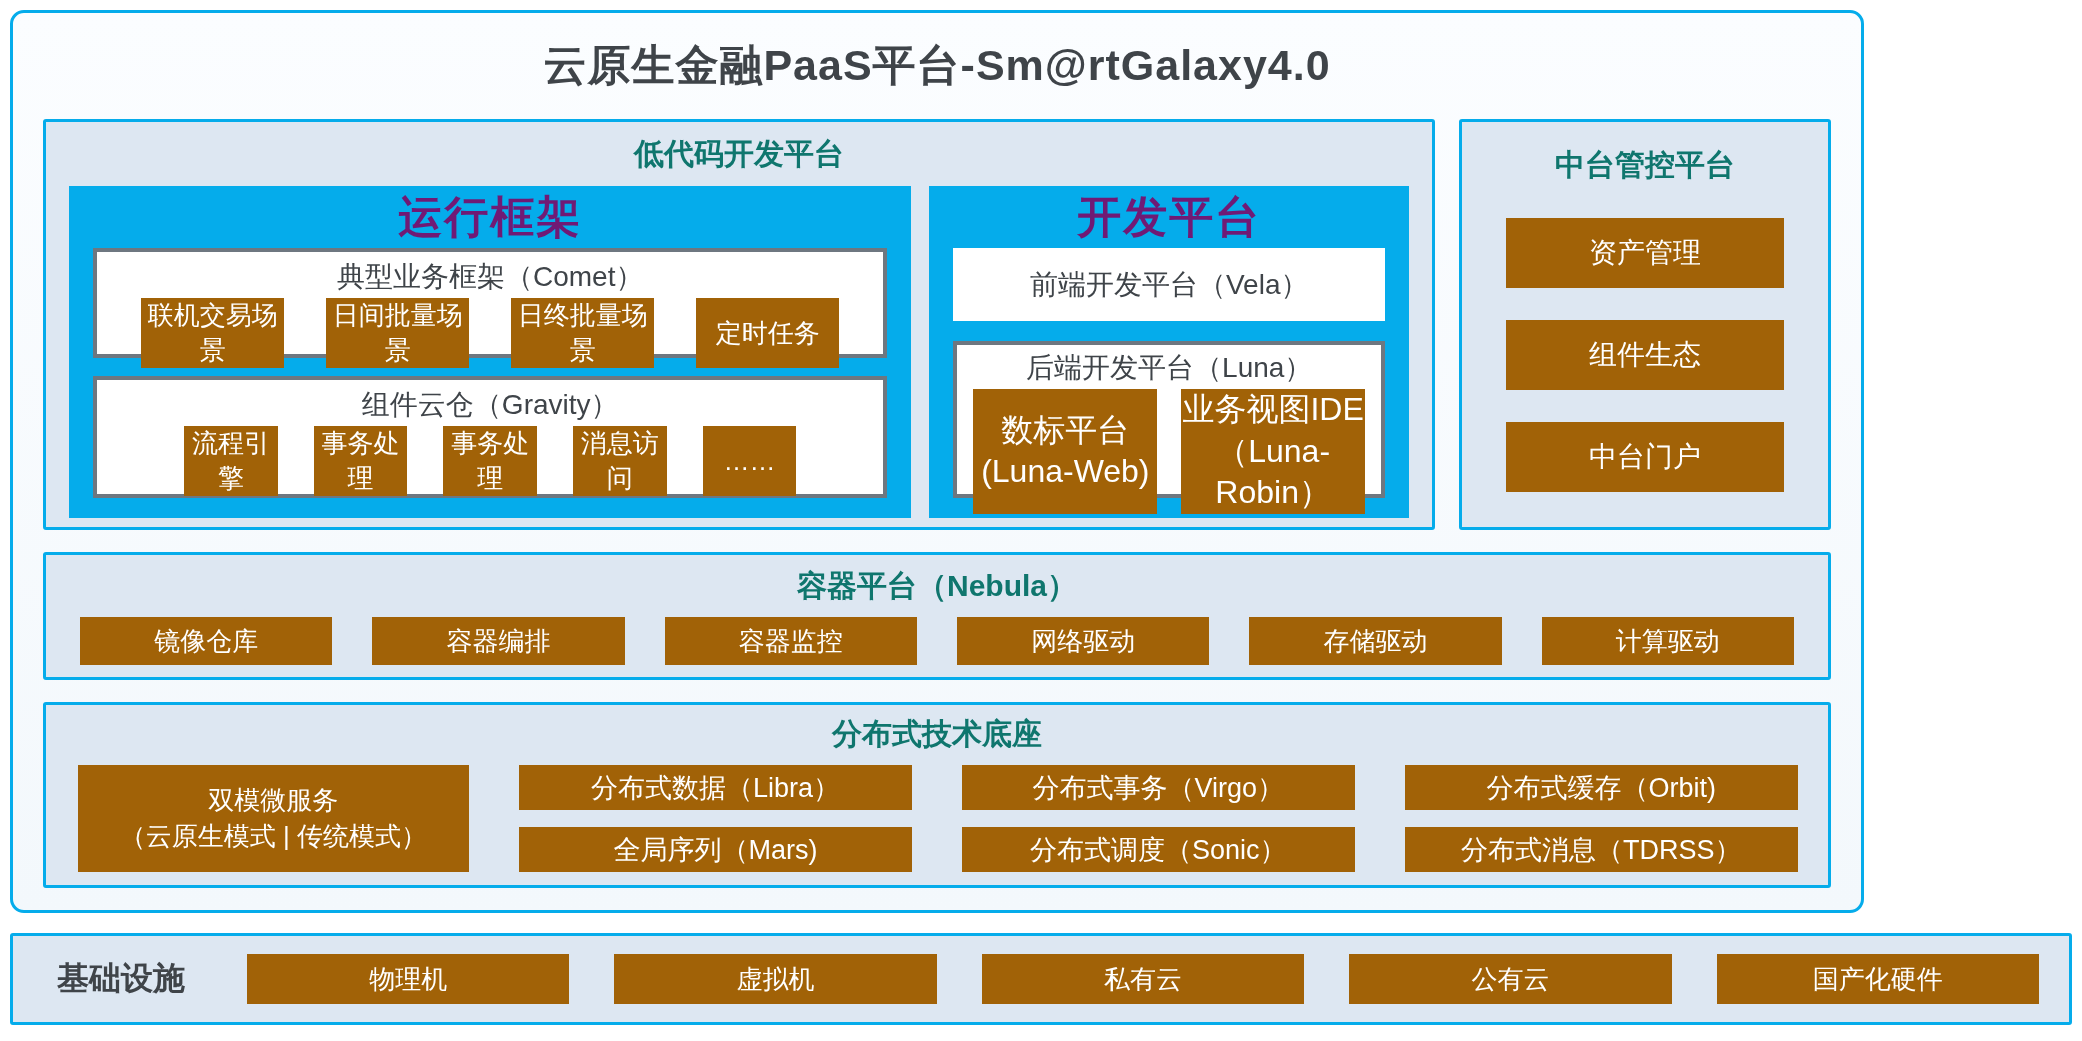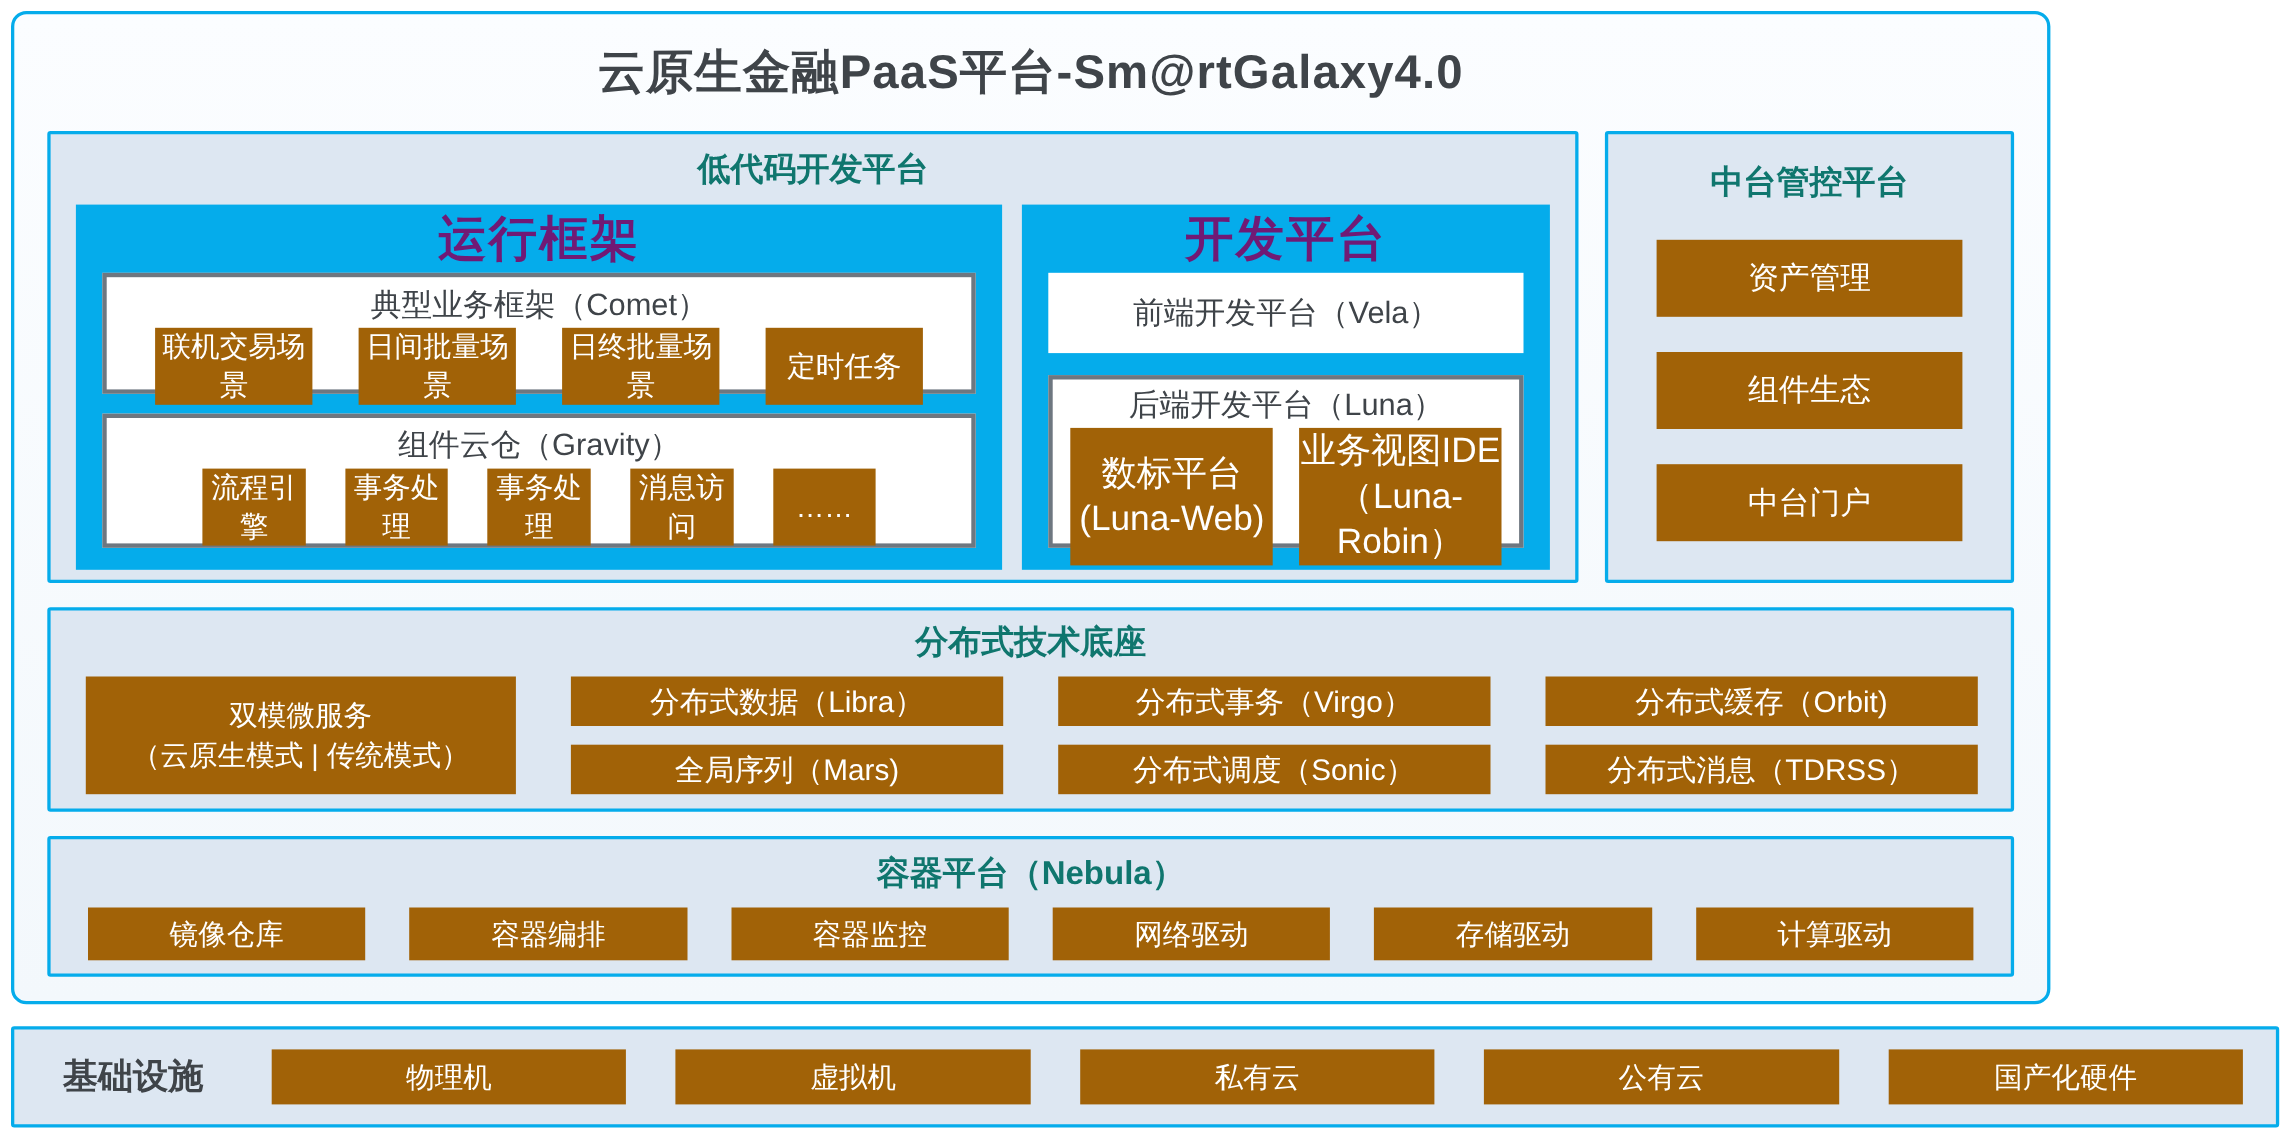--- a/index.html
+++ b/index.html
@@ -153,48 +153,48 @@
         <div class="panel-label midplat-label">中台管控平台</div>
         <div class="midplat-body">
           <div class="btn">资产管理</div>
           <div class="btn">组件生态</div>
           <div class="btn">中台门户</div>
         </div>
       </div>
 
     </div>
 
+    <div class="panel nebula">
+      <div class="panel-label nebula-label">容器平台（Nebula）</div>
+      <div class="nebula-row">
+        <div class="btn">镜像仓库</div>
+        <div class="btn">容器编排</div>
+        <div class="btn">容器监控</div>
+        <div class="btn">网络驱动</div>
+        <div class="btn">存储驱动</div>
+        <div class="btn">计算驱动</div>
+      </div>
+    </div>
+
     <div class="panel distributed">
       <div class="panel-label distributed-label">分布式技术底座</div>
       <div class="dist-grid">
         <div class="btn dual">
           <span>双模微服务</span>
           <span>（云原生模式 | 传统模式）</span>
         </div>
         <div class="btn dist-btn">分布式数据（Libra）</div>
         <div class="btn dist-btn">分布式事务（Virgo）</div>
         <div class="btn dist-btn">分布式缓存（Orbit)</div>
         <div class="btn dist-btn">全局序列（Mars)</div>
         <div class="btn dist-btn">分布式调度（Sonic）</div>
         <div class="btn dist-btn">分布式消息（TDRSS）</div>
       </div>
     </div>
 
-    <div class="panel nebula">
-      <div class="panel-label nebula-label">容器平台（Nebula）</div>
-      <div class="nebula-row">
-        <div class="btn">镜像仓库</div>
-        <div class="btn">容器编排</div>
-        <div class="btn">容器监控</div>
-        <div class="btn">网络驱动</div>
-        <div class="btn">存储驱动</div>
-        <div class="btn">计算驱动</div>
-      </div>
-    </div>
-
   </div>
 
   <div class="panel infra">
     <div class="infra-label">基础设施</div>
     <div class="infra-row">
       <div class="btn">物理机</div>
       <div class="btn">虚拟机</div>
       <div class="btn">私有云</div>
       <div class="btn">公有云</div>
       <div class="btn">国产化硬件</div>

